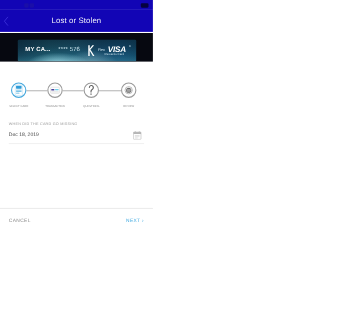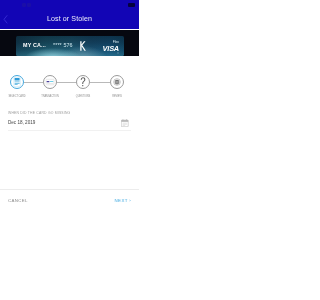--- a/index.html
+++ b/index.html
@@ -26,21 +26,21 @@
   .card { position:absolute; left:16px; top:5.5px; width:108px; height:20px; border-radius:1.5px;
           background:
             radial-gradient(ellipse 38% 75% at 34% 112%, rgba(160,220,232,.92), rgba(160,220,232,0) 70%),
             radial-gradient(ellipse 32% 95% at 62% 118%, rgba(175,210,220,.50), rgba(175,210,220,0) 72%),
             linear-gradient(180deg,rgba(8,30,44,.55) 0%,rgba(8,30,44,.30) 34%,rgba(40,120,140,.15) 72%,rgba(70,160,180,.35) 100%),
             linear-gradient(90deg,#12394f 0%,#1b5468 28%,#1d5771 52%,#174a6c 70%,#134c72 88%,#114665 100%); }
   .cardname { position:absolute; left:7px; top:6.5px; color:#ffffff; font-size:5.4px; font-weight:bold; letter-spacing:.15px;}
   .cardnum { position:absolute; left:37px; top:6.5px; color:#cfe8f0; font-size:5.4px; letter-spacing:.1px;}
   .klogo { position:absolute; left:63px; top:5px; width:7.5px; height:10px; }
   .visa-wrap{ position:absolute; left:73px; top:5.4px; width:30px; text-align:center; line-height:1;}
-  .visa-row{ display:flex; align-items:flex-end; justify-content:flex-end; gap:.5px;flex-direction:column;}
+  .visa-row{ display:flex; align-items:flex-end; justify-content:space-between; gap:.5px;}
   .visa-top{ color:#dceff6; font-size:3.3px; letter-spacing:0; line-height:3.4px; padding-bottom:.5px;}
   .visa-main{ color:#ffffff; font-size:7.4px; font-weight:bold; font-style:italic; letter-spacing:-.2px; line-height:7px;}
   .visa-reg{ color:#cfe5ee; font-size:2.4px; line-height:2.4px; padding-bottom:3.4px;}
   .visa-bot{ color:#c5dde8; font-size:2.7px; letter-spacing:.05px; line-height:3px; margin-top:.2px;}
 
   
   .steps { position:absolute; left:0; top:75px; width:139px; height:24px; }
   .stepline{ position:absolute; height:1px; background:#b9b9b9; top:7px;}
   .step { position:absolute; top:0; width:30px; text-align:center; }
   .circ { width:14px; height:14px; border-radius:50%; border:0.7px solid #9a9a9a; background:#fff;

